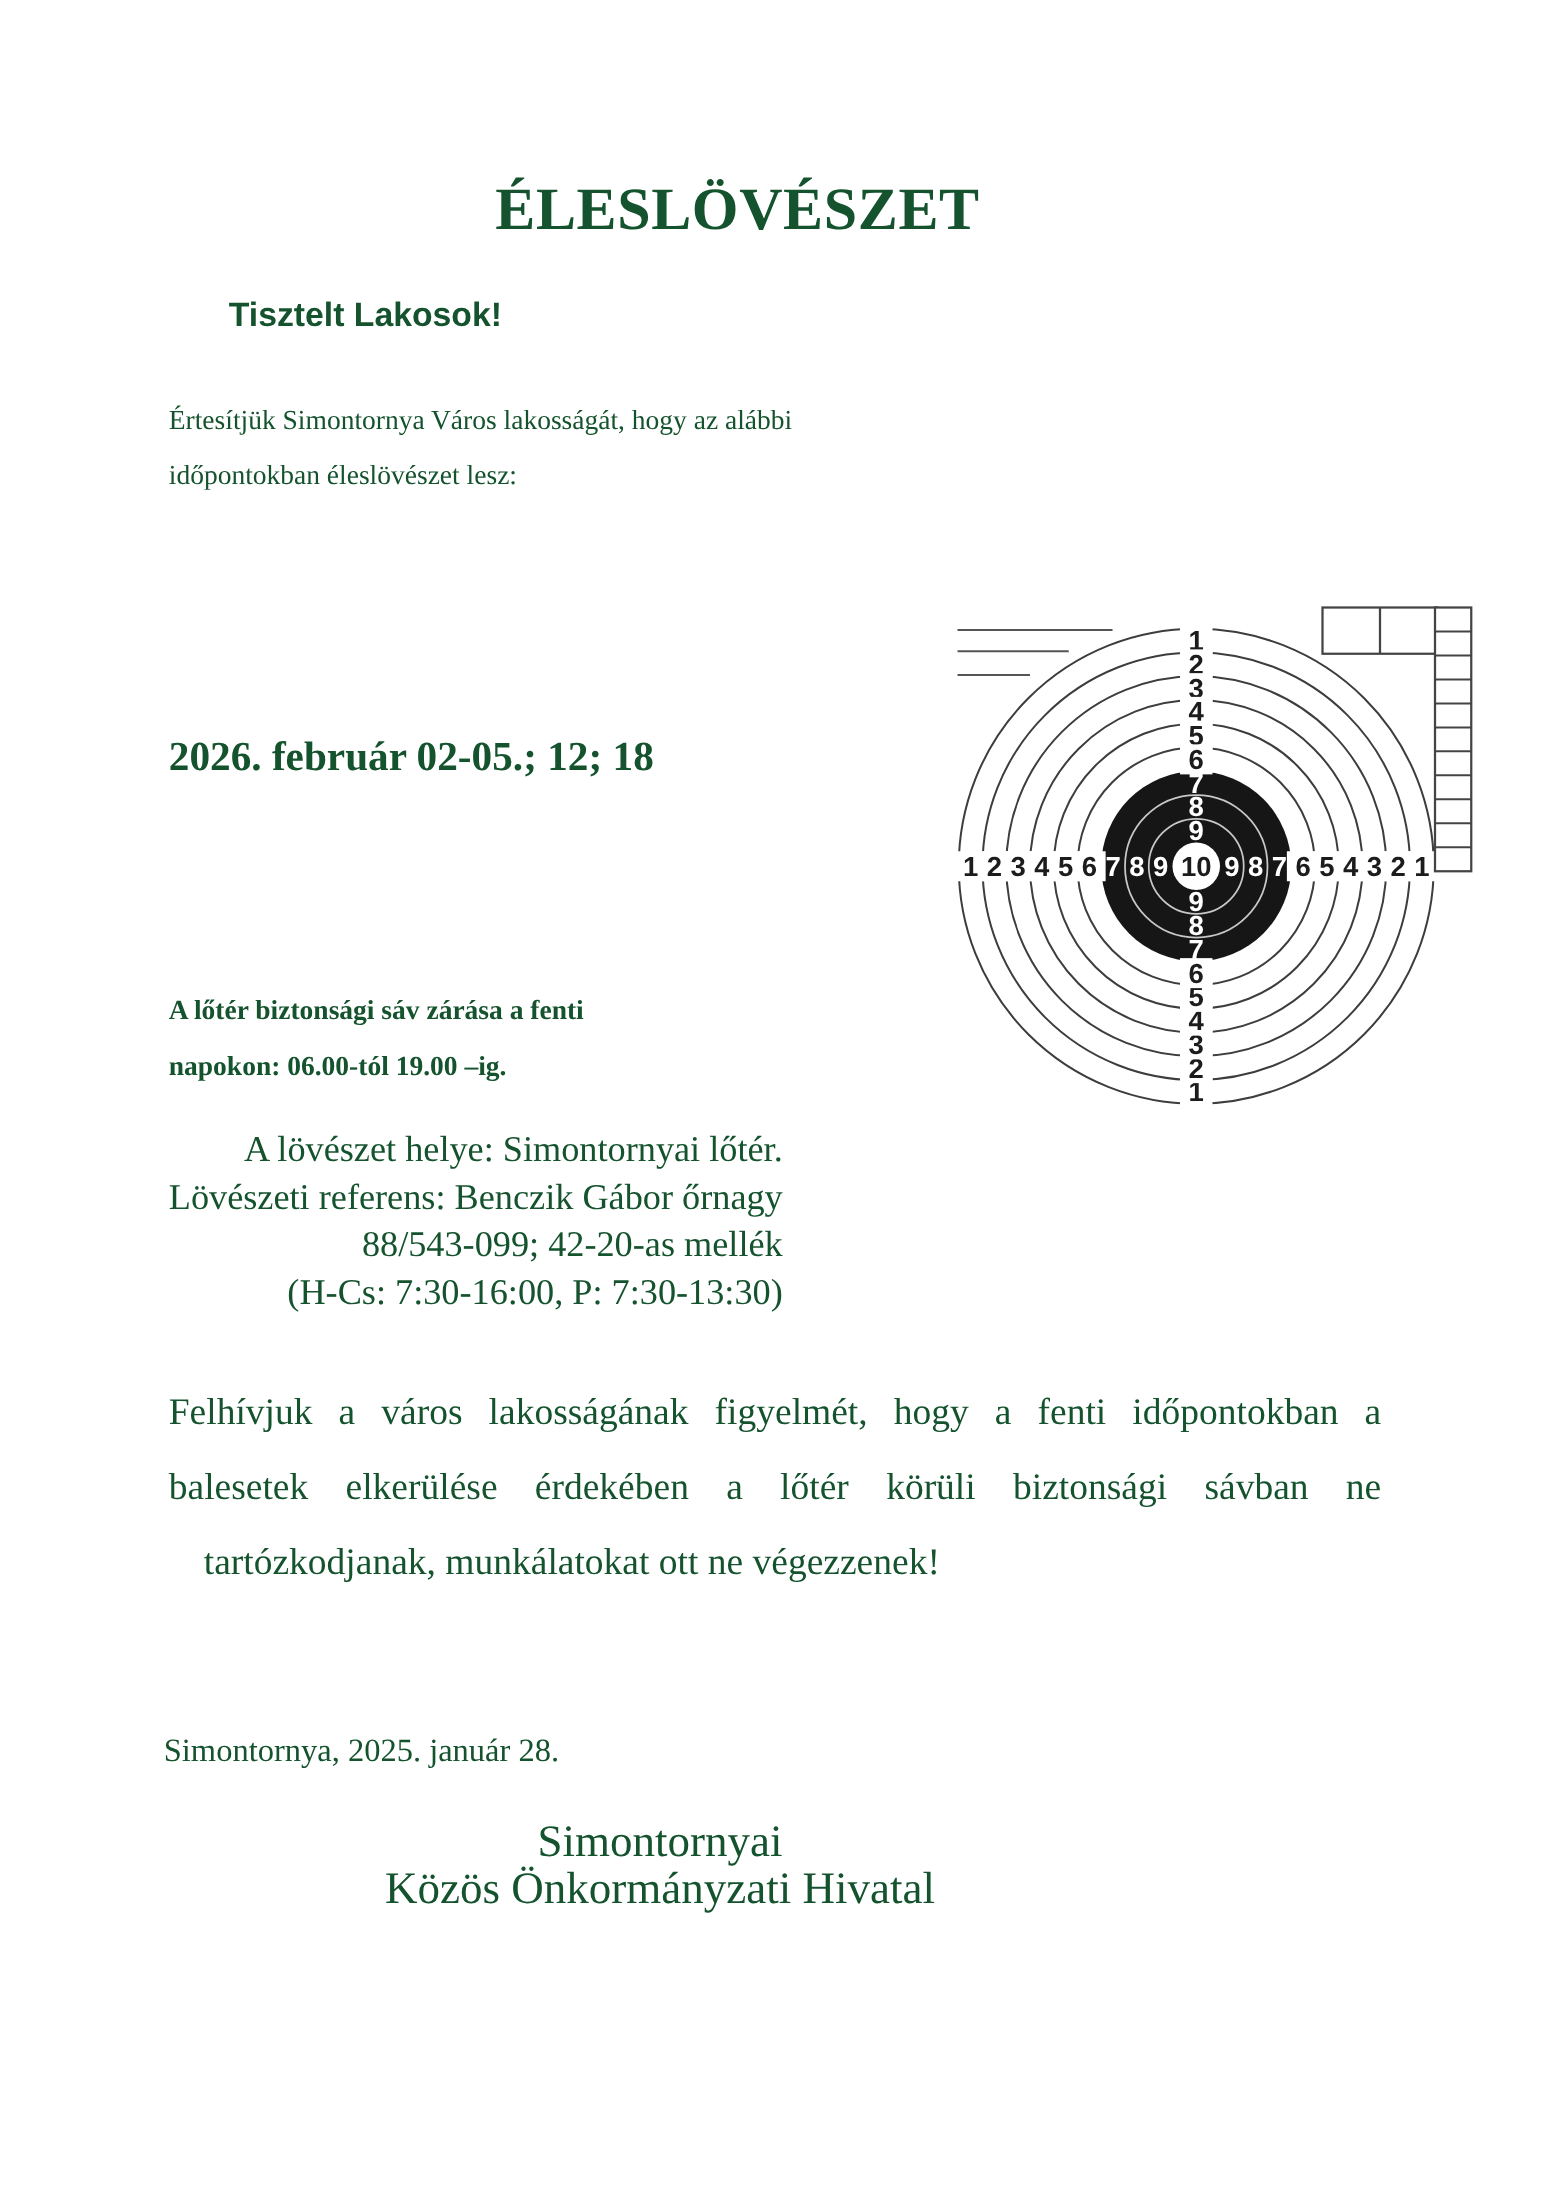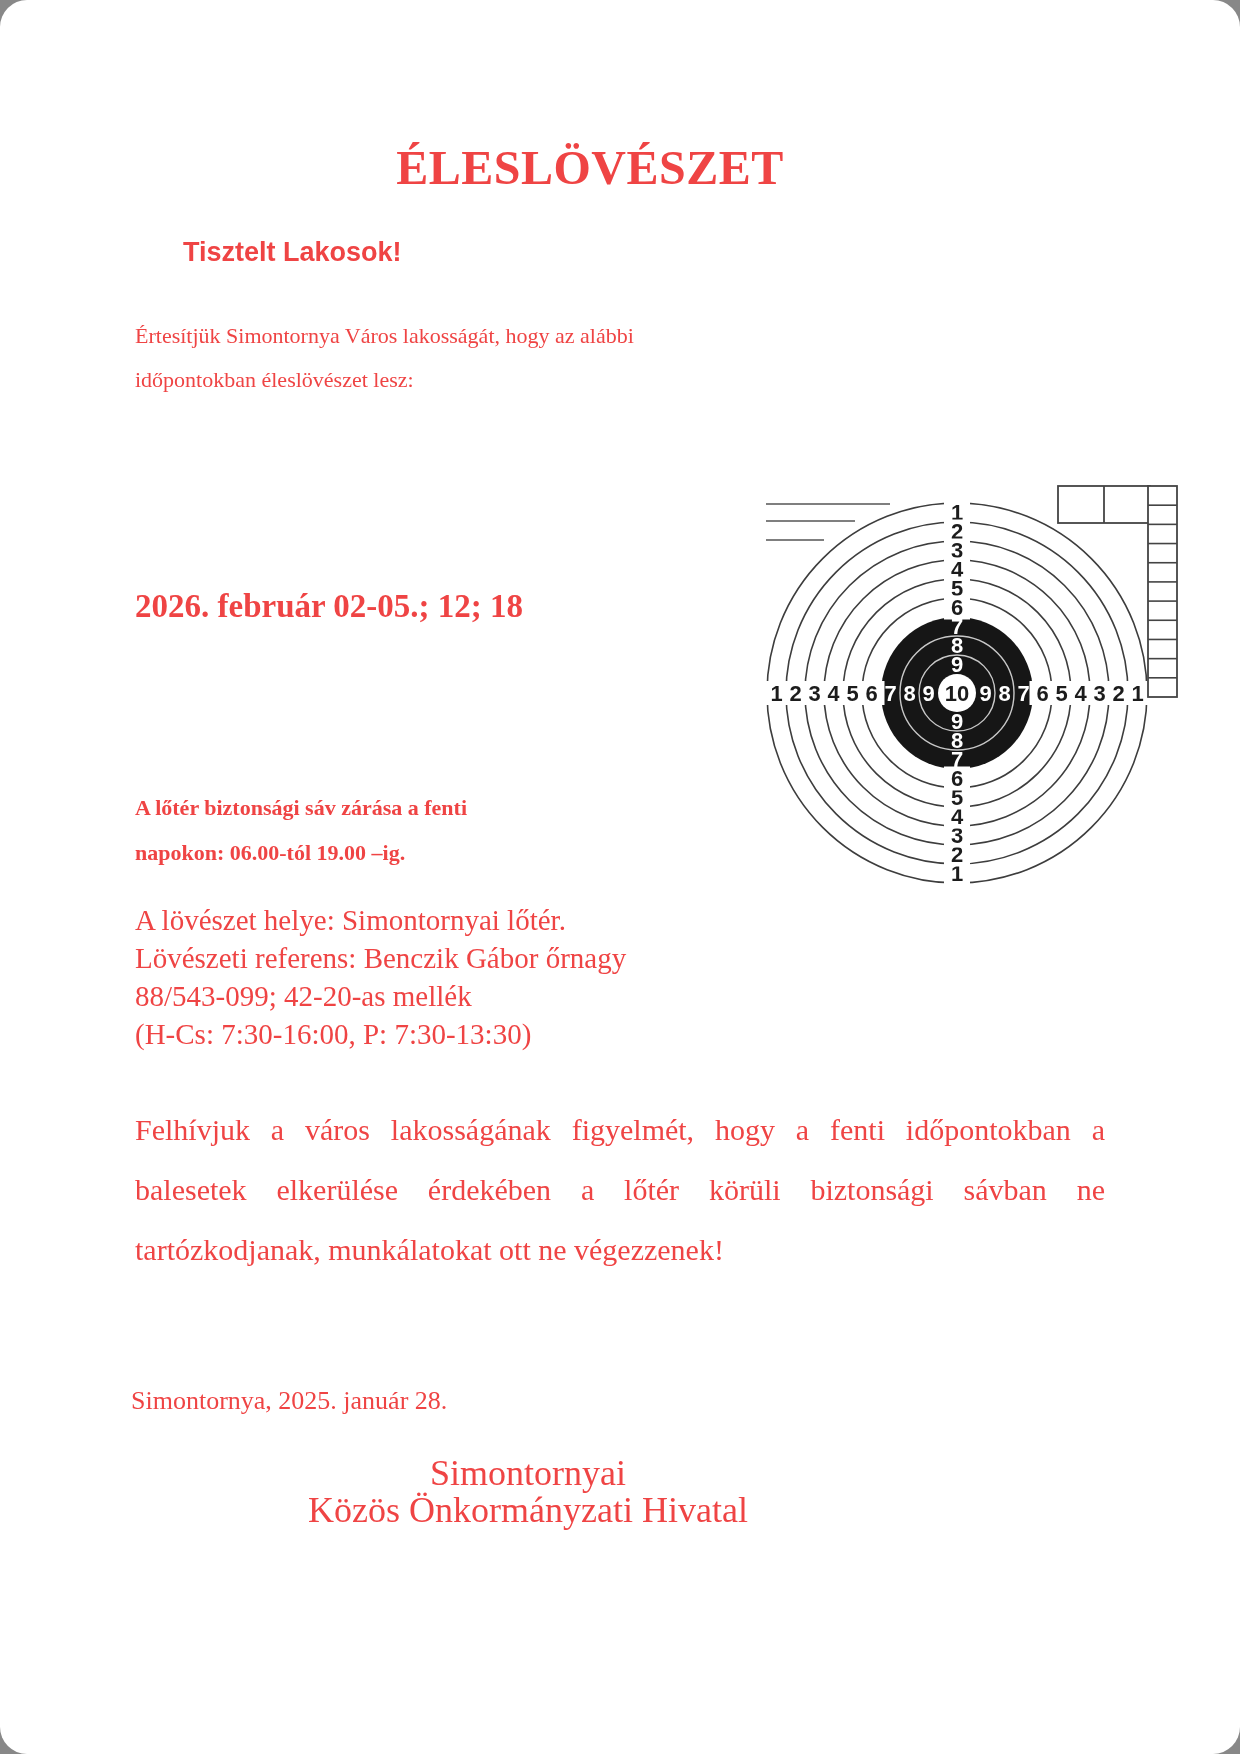--- a/index.html
+++ b/index.html
@@ -1,41 +1,40 @@
 <!DOCTYPE html>
 <html><head>
 <meta charset="utf-8">
 <style>
   html,body{margin:0;padding:0;background:#888;}
   .page{
     position:relative;
     width:1240px;height:1754px;
     margin:0 auto;
     background:#ffffff;
-    color:#ef4444;
+    color:#14532d;
     font-family:"Liberation Serif","DejaVu Serif",serif;
     overflow:hidden;
-    border-radius:27px;
   }
   .abs{position:absolute;}
   .title{
     left:135px;top:140px;width:910px;
     text-align:center;
     font-size:48px;font-weight:bold;letter-spacing:0.5px;
     margin:0;
   }
   .salutation{left:135px;top:237px;font-size:27px;font-weight:bold;
     font-family:"Liberation Sans","Liberation Serif",serif;margin-left:48px;}
   .intro{left:135px;top:314px;font-size:22px;line-height:44px;}
   .dates{left:135px;top:588px;font-size:33px;font-weight:bold;}
   .closure{left:135px;top:785px;font-size:22px;font-weight:bold;line-height:45px;}
-  .details{left:135px;top:901px;font-size:29px;line-height:38px;}
+  .details{left:135px;top:901px;font-size:29px;line-height:38px;text-align:right;}
   .warning{left:135px;top:1100px;width:970px;font-size:30px;line-height:60px;}
   .warning div{text-align:justify;text-align-last:justify;}
-  .warning div:last-child{text-align-last:left;}
+  .warning div:last-child{text-align-last:left;margin-left:28px;}
   .dateline{left:131px;top:1386px;font-size:26px;}
   .signature{left:135px;top:1455px;width:786px;text-align:center;
     font-size:36px;line-height:37px;}
   .target{left:655px;top:478px;width:545px;height:430px;}
 </style>
 </head>
 <body>
 
 <div class="page">
 

